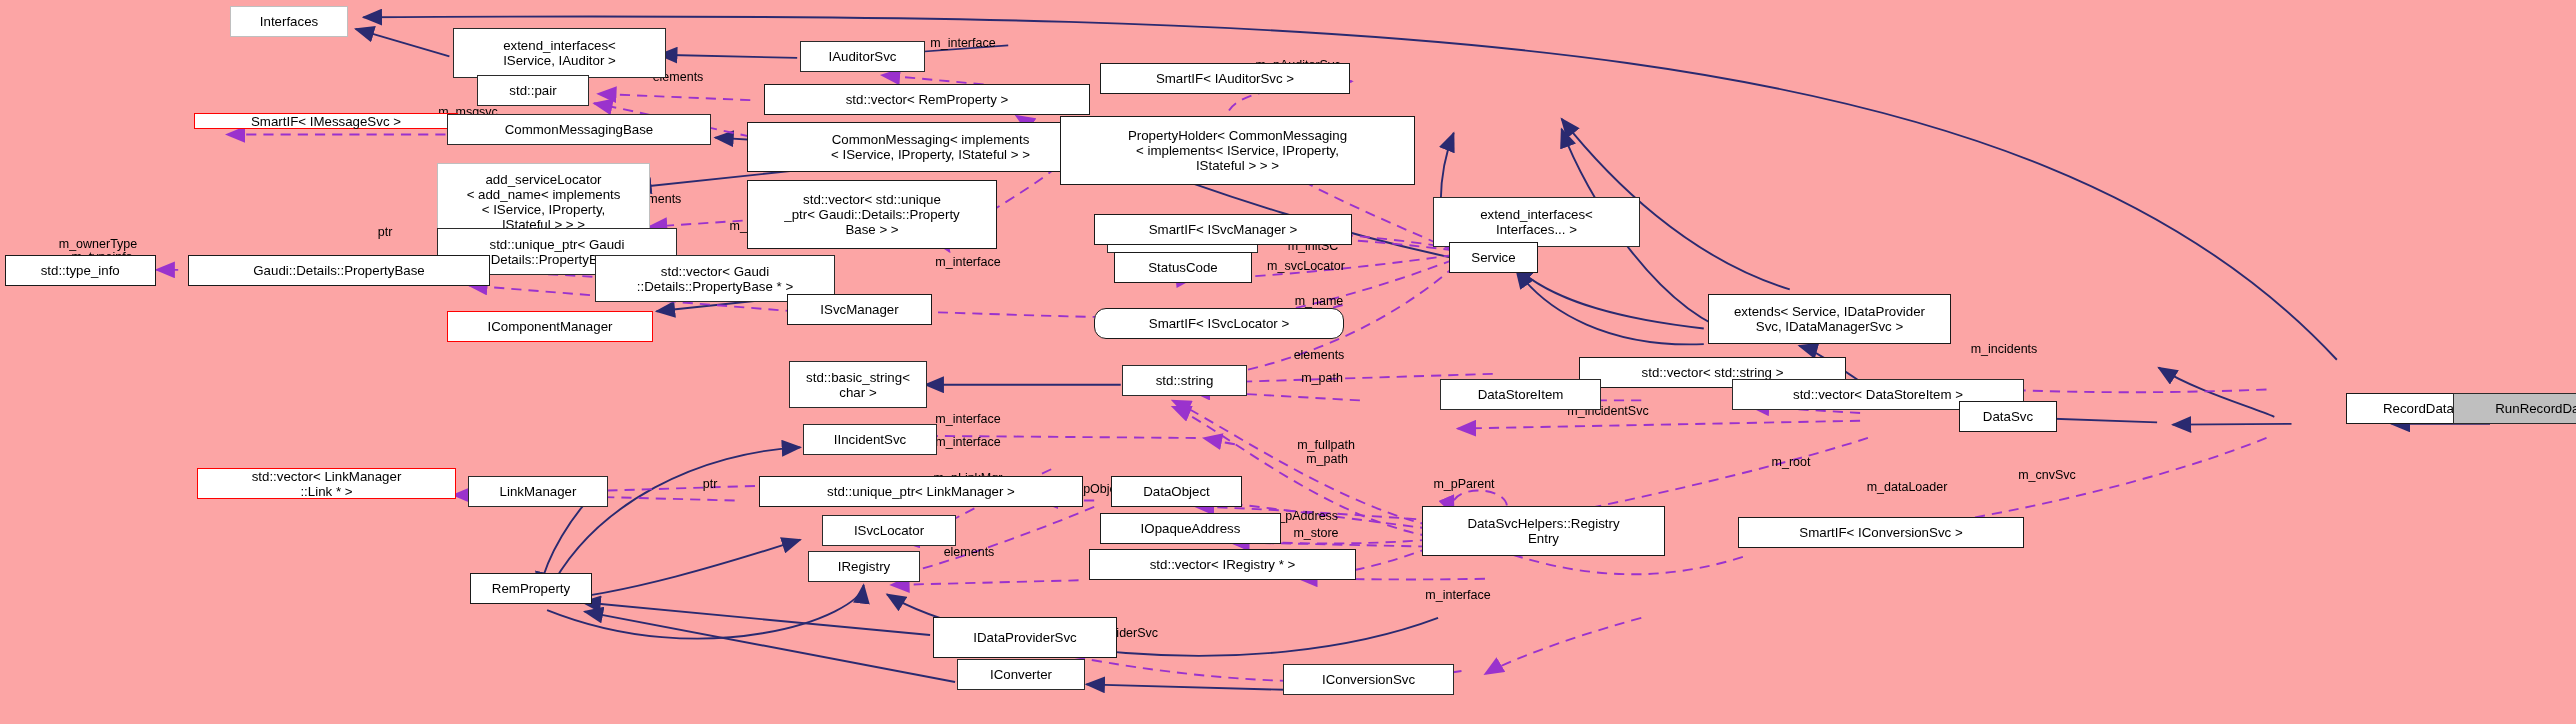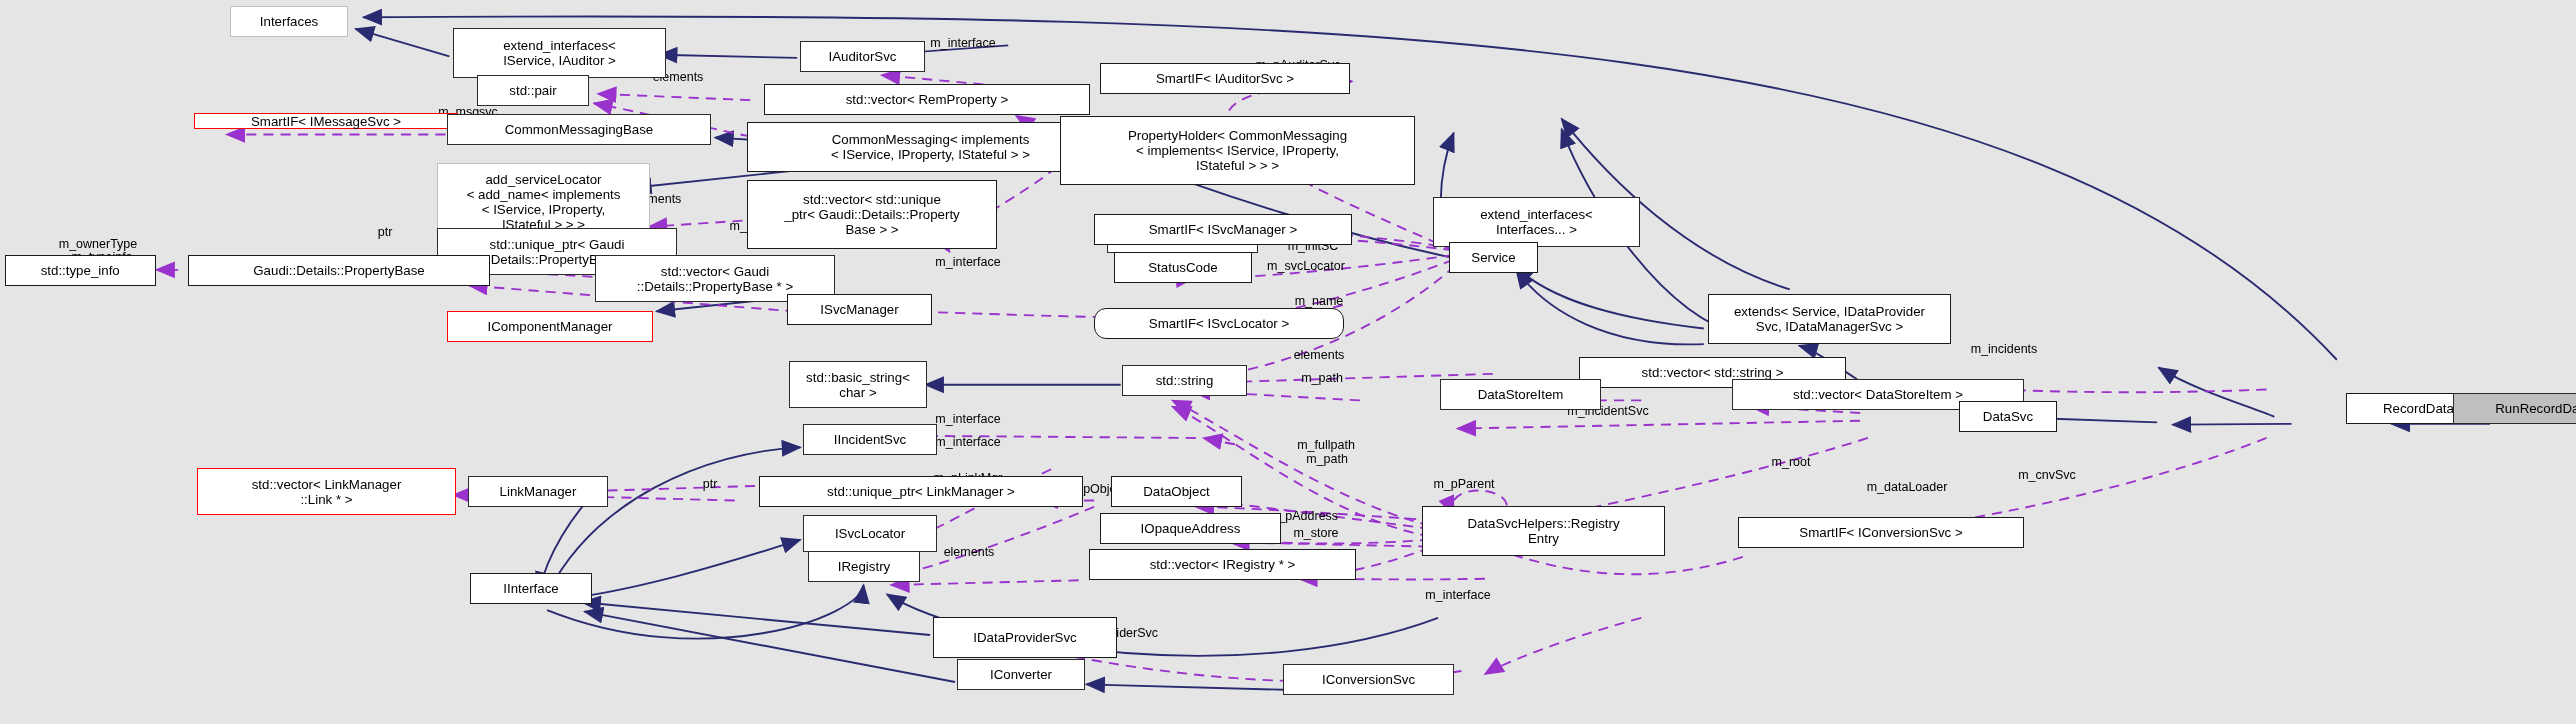--- a/index.html
+++ b/index.html
@@ -5,21 +5,21 @@
 <style>
   html, body {
     margin: 0;
     padding: 0;
     background: #ffffff;
   }
   #canvas {
     position: relative;
     width: 2576px;
     height: 725px;
-    background: #e5e5e5;
+    background: #fca5a5;
     font-family: "Liberation Sans", sans-serif;
     overflow: hidden;
   }
   #edges {
     position: absolute;
     left: 0;
     top: 0;
     width: 2576px;
     height: 725px;
     pointer-events: none;
@@ -267,33 +267,33 @@
     <div class="node n-plain" style="left: 1579px; top: 357px; width: 267px; height: 31px;">std::vector&lt; std::string &gt;</div>
     <div class="node n-thick" style="left: 789px; top: 361px; width: 138px; height: 47px;">std::basic_string&lt;
 char &gt;</div>
     <div class="node n-thick" style="left: 1122px; top: 365px; width: 125px; height: 31px;">std::string</div>
     <div class="node n-thick" style="left: 1440px; top: 379px; width: 161px; height: 31px;">DataStoreItem</div>
     <div class="node n-thick" style="left: 1732px; top: 379px; width: 292px; height: 31px;">std::vector&lt; DataStoreItem &gt;</div>
     <div class="node n-plain" style="left: 1959px; top: 401px; width: 98px; height: 31px;">DataSvc</div>
     <div class="node n-plain" style="left: 2346px; top: 393px; width: 167px; height: 31px;">RecordDataSvc</div>
     <div class="node n-current" style="left: 2453px; top: 393px; width: 202px; height: 31px;">RunRecordDataSvc</div>
     <div class="node n-thick" style="left: 803px; top: 424px; width: 134px; height: 31px;">IIncidentSvc</div>
-    <div class="node n-red" style="left: 197px; top: 468px; width: 259px; height: 47px;">std::vector&lt; LinkManager
+    <div class="node n-red" style="left: 197px; top: 468px; width: 259px; height: 31px;">std::vector&lt; LinkManager
 ::Link * &gt;</div>
     <div class="node n-thick" style="left: 468px; top: 476px; width: 140px; height: 31px;">LinkManager</div>
     <div class="node n-plain" style="left: 759px; top: 476px; width: 324px; height: 31px;">std::unique_ptr&lt; LinkManager &gt;</div>
     <div class="node n-plain" style="left: 1111px; top: 476px; width: 131px; height: 31px;">DataObject</div>
-    <div class="node n-thick" style="left: 803px; top: 515px; width: 134px; height: 37px;">ISvcLocator</div>
+    <div class="node n-thick" style="left: 822px; top: 515px; width: 134px; height: 31px;">ISvcLocator</div>
     <div class="node n-plain" style="left: 1100px; top: 513px; width: 181px; height: 31px;">IOpaqueAddress</div>
     <div class="node n-plain" style="left: 1422px; top: 506px; width: 243px; height: 50px;">DataSvcHelpers::Registry
 Entry</div>
     <div class="node n-plain" style="left: 1738px; top: 517px; width: 286px; height: 31px;">SmartIF&lt; IConversionSvc &gt;</div>
     <div class="node n-thick" style="left: 808px; top: 551px; width: 112px; height: 31px;">IRegistry</div>
     <div class="node n-plain" style="left: 1089px; top: 549px; width: 267px; height: 31px;">std::vector&lt; IRegistry * &gt;</div>
-    <div class="node n-plain" style="left: 470px; top: 573px; width: 122px; height: 31px;">IInterface</div>
+    <div class="node n-plain" style="left: 470px; top: 573px; width: 122px; height: 31px;">RemProperty</div>
     <div class="node n-plain" style="left: 933px; top: 617px; width: 184px; height: 41px;">IDataProviderSvc</div>
     <div class="node n-thick" style="left: 957px; top: 659px; width: 128px; height: 31px;">IConverter</div>
     <div class="node n-thick" style="left: 1283px; top: 664px; width: 171px; height: 31px;">IConversionSvc</div>
     <div class="edge-label" style="left: 963px; top: 44px; transform: translate(-50%, -50%);">m_interface</div>
     <div class="edge-label" style="left: 1298px; top: 66px; transform: translate(-50%, -50%);">m_pAuditorSvc</div>
     <div class="edge-label" style="left: 678px; top: 78px; transform: translate(-50%, -50%);">elements</div>
     <div class="edge-label" style="left: 953px; top: 100px; transform: translate(-50%, -50%);">m_remoteProperties</div>
     <div class="edge-label" style="left: 468px; top: 113px; transform: translate(-50%, -50%);">m_msgsvc</div>
     <div class="edge-label" style="left: 964px; top: 150px; transform: translate(-50%, -50%);">m_todelete</div>
     <div class="edge-label" style="left: 1309px; top: 177px; transform: translate(-50%, -50%);">m_initFlag</div>

